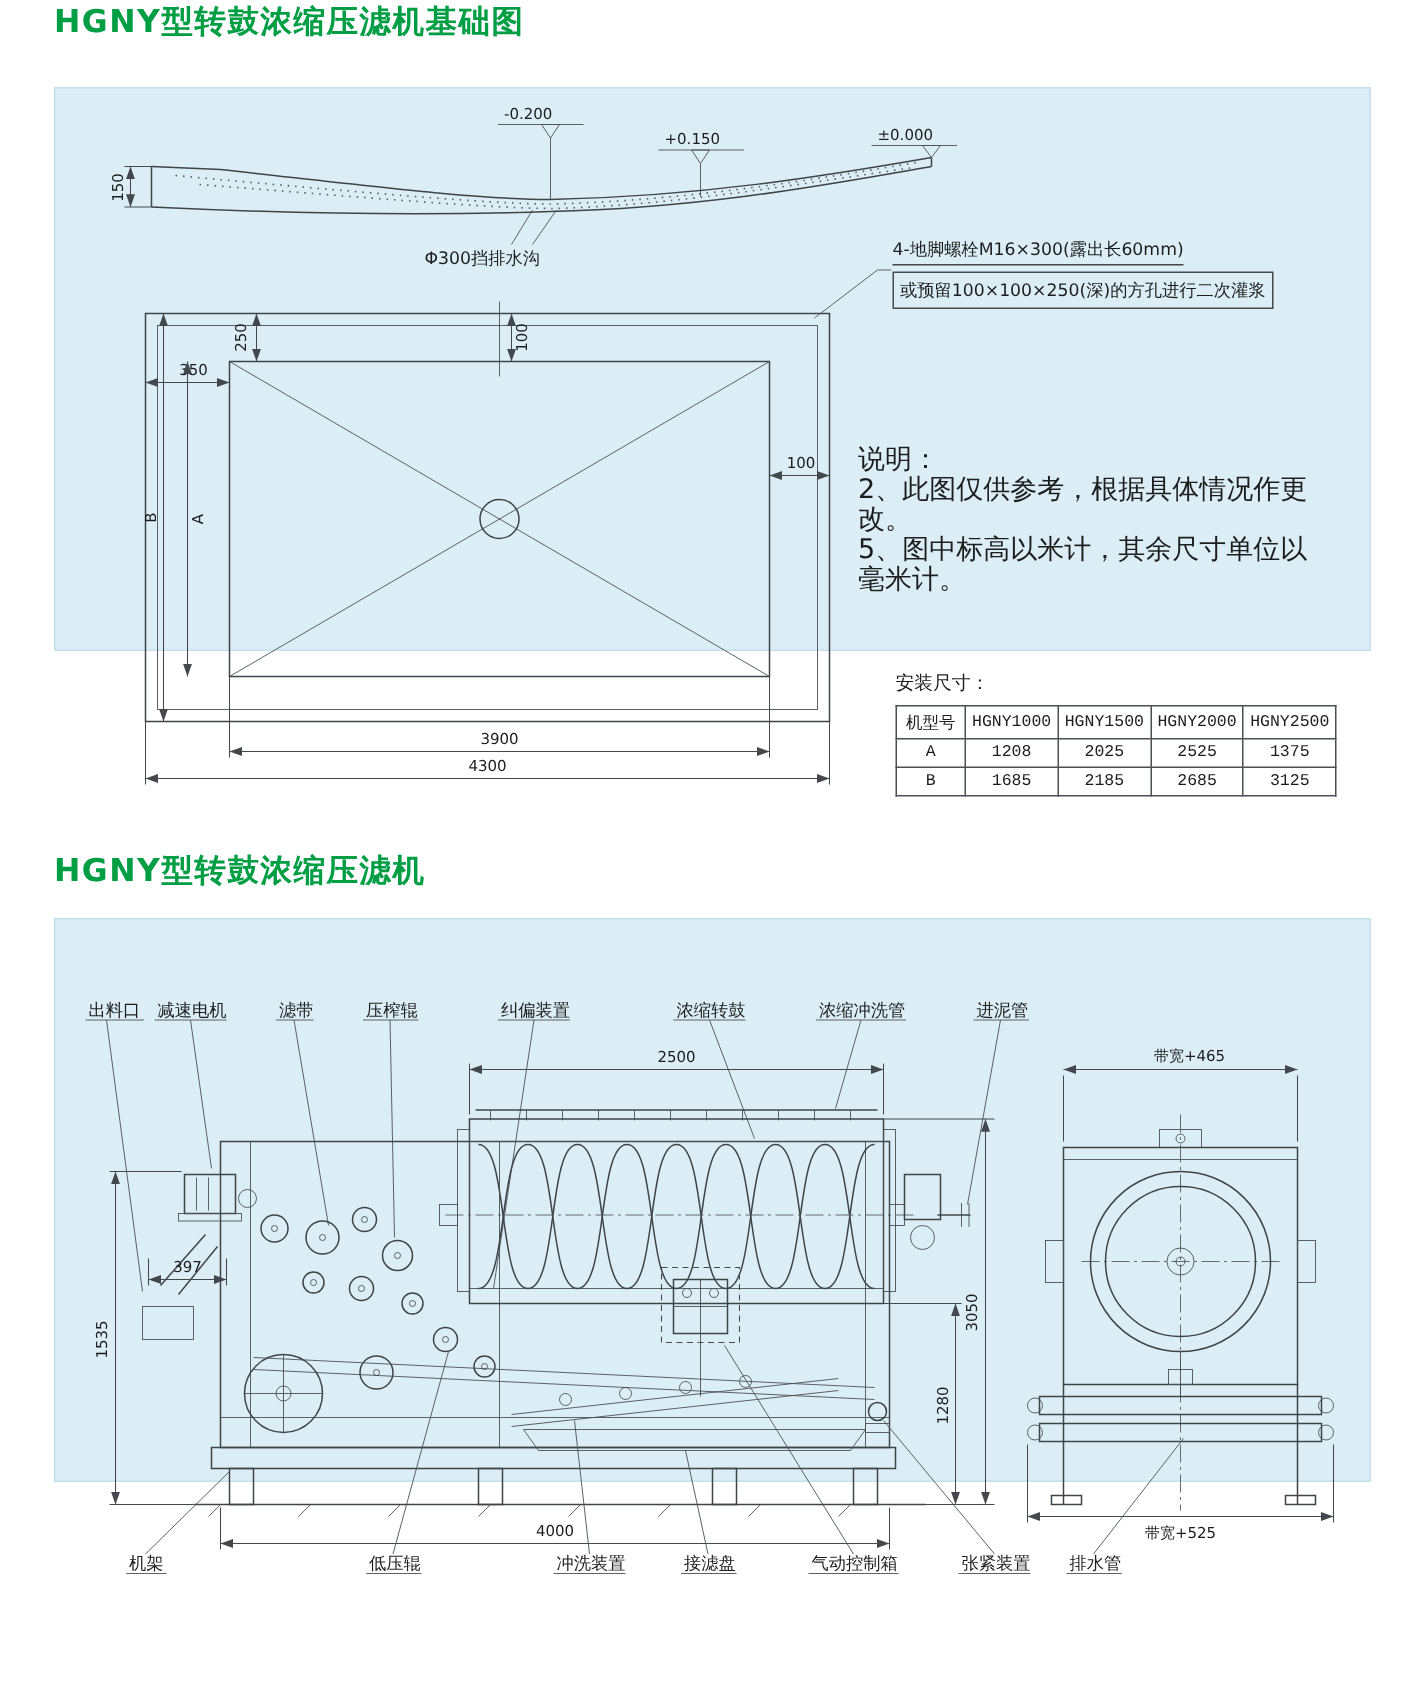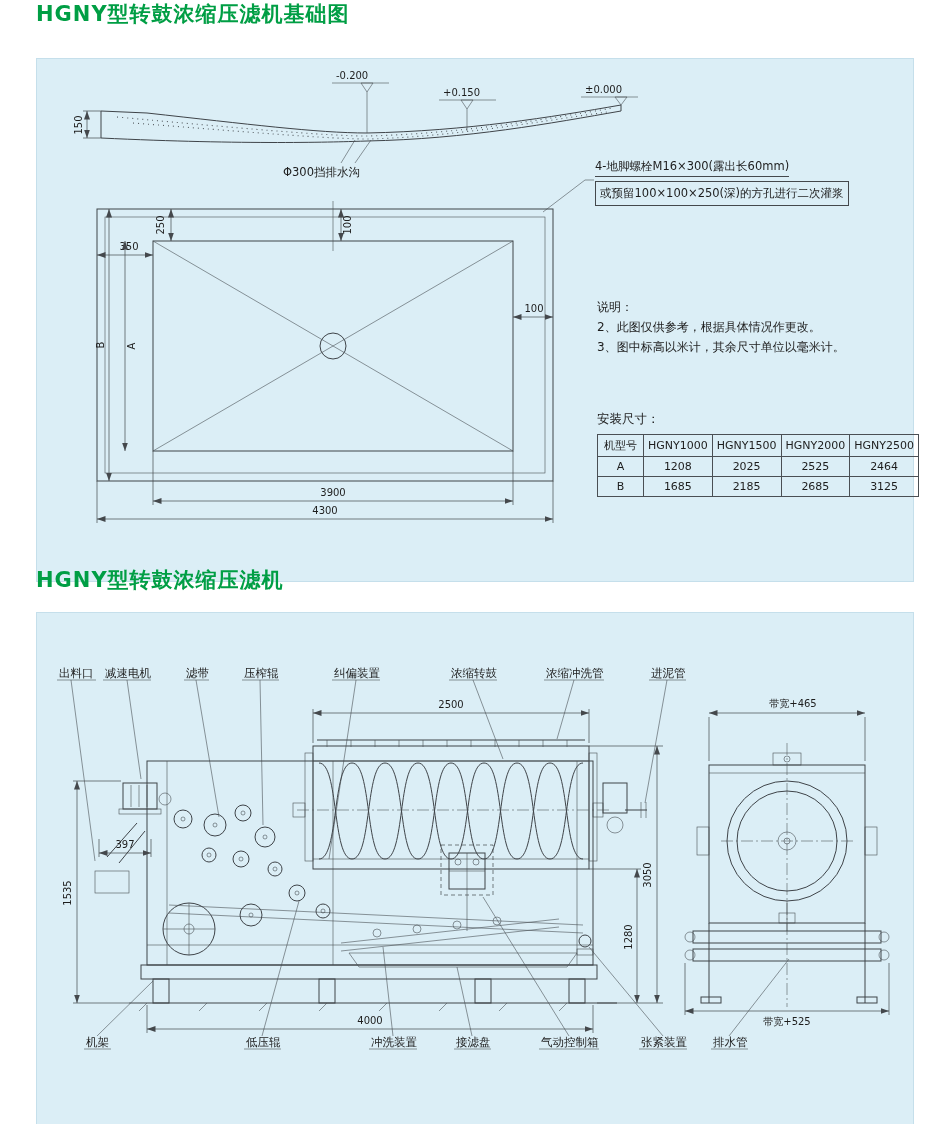--- a/index.html
+++ b/index.html
@@ -8,43 +8,43 @@
     width:947px; height:1124px; position:relative; overflow:hidden;
     font-family:"DejaVu Sans","Liberation Sans",sans-serif; color:#222;
   }
   .title {
     position:absolute; left:36px; font-size:21px; font-weight:bold;
     color:#009e44; letter-spacing:1px;
   }
   #title1 { top:0; }
   #title2 { top:566px; }
   .panel {
-    position:absolute; left:36px; width:878px; height:524px;
+    position:absolute; left:36px; width:878px; height:376px;
     background:#dbeef6; border:1px solid #c5dfeb;
   }
   #panel1 { top:58px; }
   #panel2 { top:612px; }
   .panel > svg { position:absolute; left:0; top:0; }
 
   
   .s   { stroke:#3f4449; stroke-width:1; fill:none; }
   .t   { stroke:#4a5055; stroke-width:0.6; fill:none; }
   .dim { stroke:#44484c; stroke-width:0.7; fill:none; }
   .cl  { stroke:#555b60; stroke-width:0.6; fill:none; stroke-dasharray:12 3 2 3; }
   .dots{ stroke:#555b60; stroke-width:1.1; fill:none; stroke-dasharray:1 4; }
   .dsh { stroke:#44484c; stroke-width:0.7; fill:none; stroke-dasharray:4 3; }
   svg text { font-size:10px; fill:#1d1d1d; font-family:"DejaVu Sans","Liberation Sans",sans-serif; }
   svg text.lab { font-size:11.5px; }
 
   
   .anchor-note { position:absolute; left:558px; top:100px; width:310px; font-size:11.5px; color:#1d1d1d; }
   .anchor-line1 { display:inline-block; border-bottom:1px solid #44484c; padding-bottom:2px;text-align:center; }
   .anchor-line2 { display:inline-block; border:1px solid #44484c; padding:4px 4px; margin-top:4px; }
-  .notes { position:absolute; left:560px; top:238px; width:312px; font-size:12px; line-height:20px; color:#1d1d1d; }
-  .tbl-wrap { position:absolute; left:560px; top:352px; }
+  .notes { position:absolute; left:535px; top:238px; width:312px; font-size:18px; line-height:20px; color:#1d1d1d; }
+  .tbl-wrap { position:absolute; left:560px; top:388px;font-family:Liberation Mono, monospace; }
   .tbl-title { font-size:12.5px; margin-bottom:6px; color:#1d1d1d; }
   .spec-table { border-collapse:collapse; }
   .spec-table th, .spec-table td {
     border:1px solid #4a4f54; font-size:11px; font-weight:normal;
     text-align:center; padding:3px 4px; min-width:58px; color:#1d1d1d;
     background:transparent;
   }
   .spec-table th:first-child, .spec-table td:first-child { min-width:46px; }
 </style>
 </head>
@@ -150,40 +150,40 @@
   </svg>
 
   <div class="anchor-note">
     <div class="anchor-line1">4-地脚螺栓M16×300(露出长60mm)</div>
     <div class="anchor-line2">或预留100×100×250(深)的方孔进行二次灌浆</div>
   </div>
 
   <div class="notes">
     <div>说明：</div>
     <div>2、此图仅供参考，根据具体情况作更改。</div>
-    <div>3、图中标高以米计，其余尺寸单位以毫米计。</div>
+    <div>5、图中标高以米计，其余尺寸单位以毫米计。</div>
   </div>
 
   <div class="tbl-wrap">
     <div class="tbl-title">安装尺寸：</div>
     <table class="spec-table">
       <tbody>
           <tr>
         <th>机型号</th>
         <th>HGNY1000</th>
         <th>HGNY1500</th>
         <th>HGNY2000</th>
         <th>HGNY2500</th>
       </tr>
       <tr>
         <td>A</td>
         <td>1208</td>
         <td>2025</td>
         <td>2525</td>
-        <td>2464</td>
+        <td>1375</td>
       </tr>
       <tr>
         <td>B</td>
         <td>1685</td>
         <td>2185</td>
         <td>2685</td>
         <td>3125</td>
       </tr>
     </tbody>
       </table>

